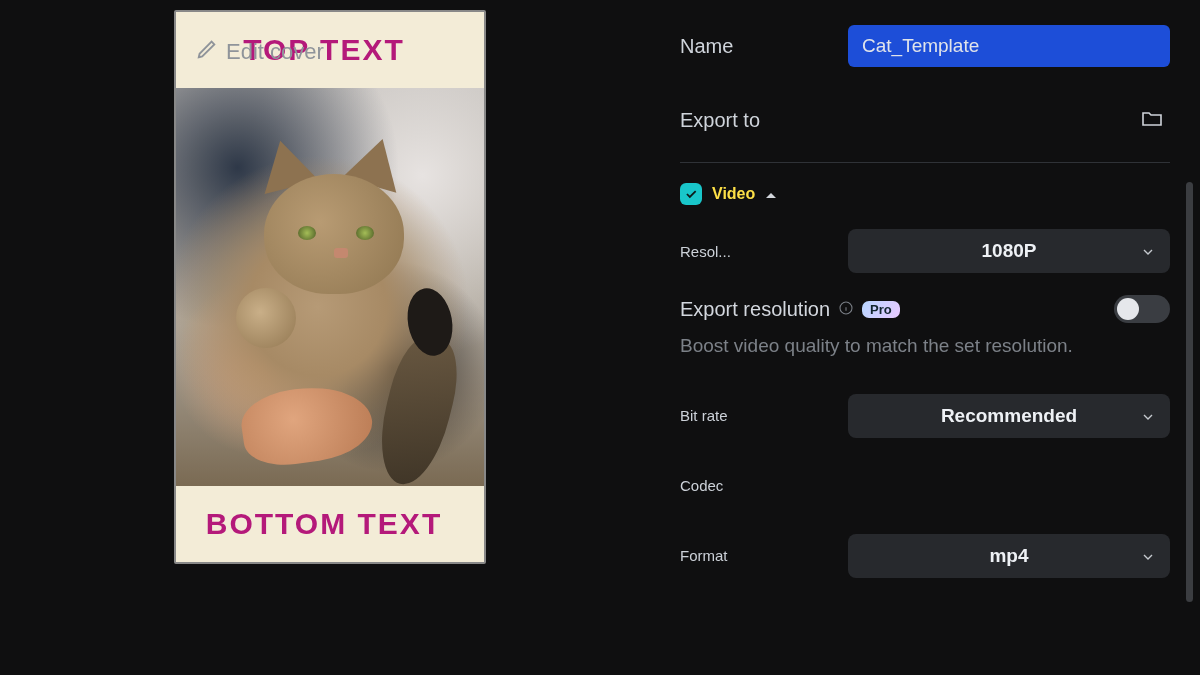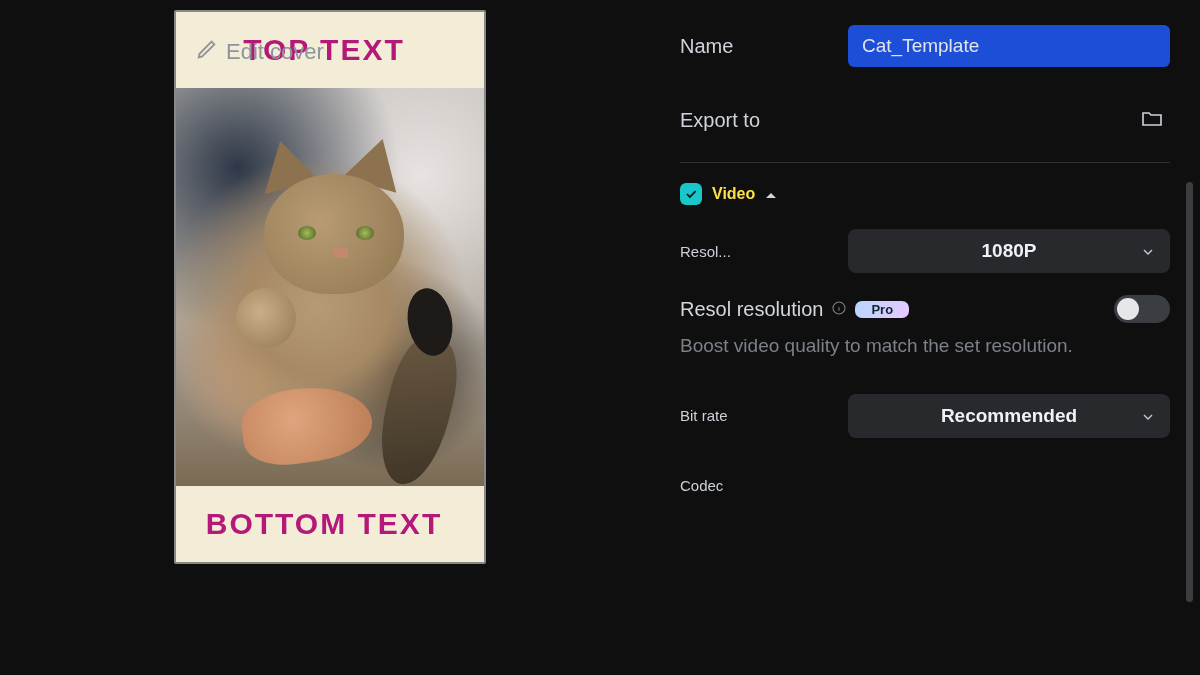--- a/index.html
+++ b/index.html
@@ -51,21 +51,21 @@
   .chk { width: 22px; height: 22px; border-radius: 6px; background: #19c6ca; display:flex; align-items:center; justify-content:center; }
   .chk svg { width: 14px; height: 14px; stroke: #0c1b1b; stroke-width: 3; fill:none; }
   .caret { width: 12px; height: 12px; display:inline-block; }
   .caret svg { width: 12px; height: 12px; fill: #d2d6dc; }
   .select { flex: 1; height: 44px; background: #27292d; border-radius: 8px; display: flex; align-items: center; justify-content: center; position: relative; font-size: 19px; font-weight: 600; color: #eef1f5; }
   .select .chev { position: absolute; right: 14px; width: 16px; height: 16px; }
   .select .chev svg { width: 16px; height: 16px; stroke: #c5c9cf; stroke-width: 2; fill: none; }
   .super-row { display:flex; align-items:center; gap:10px; margin-top: 16px; }
   .super-label { color: #d3d7de; font-size: 20px; display:flex; align-items:center; gap:8px; }
   .info-icon svg { width:16px; height:16px; stroke:#7a7f86; stroke-width:1.6; fill:none; }
-  .pro-badge { padding: 1px 16px; border-radius: 7px; background: linear-gradient(120deg,#b7d5ff,#e8c9ff); color:#12252f; font-size: 13px; font-weight: 700; }
+  .pro-badge { padding: 1px 8px; border-radius: 7px; background: linear-gradient(120deg,#b7d5ff,#e8c9ff); color:#12252f; font-size: 13px; font-weight: 700; }
   .toggle { margin-left: auto; width: 56px; height: 28px; background: #3a3d42; border-radius: 14px; position: relative; }
   .toggle .knob { position:absolute; left:3px; top:3px; width:22px; height:22px; border-radius:50%; background:#e5e7eb; }
   .desc { margin-top: 10px; color: #7c8188; font-size: 19px; line-height: 1.4; max-width: 460px; }
   .settings { margin-top: 6px; }
   .settings .row { margin-top: 14px; }
   .scrollbar { position: absolute; right: 6px; top: 182px; width: 8px; height: 468px; background: transparent; }
   .scrollbar .thumb { width: 7px; height: 420px; background: #3b3d41; border-radius: 4px; }
   .rlabel { width: 152px; color: #ccd1d8; font-size: 15px; white-space: nowrap; overflow: hidden; text-overflow: ellipsis; }
 </style>
 </head>
@@ -147,21 +147,21 @@
         <div class="select">
           <span>1080P</span>
           <span class="chev"><svg viewBox="0 0 24 24">
                 <path d="M6 9l6 6 6-6"></path>
               </svg></span>
         </div>
       </div>
 
       <div class="super-row">
         <div class="super-label">
-          <span>Resol resolution</span>
+          <span>Export resolution</span>
           <span class="info-icon"><svg viewBox="0 0 24 24">
                 <circle cx="12" cy="12" r="9"></circle>
                 <path d="M12 8h.01M12 11v5"></path>
               </svg></span>
           <span class="pro-badge">Pro</span>
         </div>
         <div class="toggle">
           <div class="knob"></div>
         </div>
       </div>
@@ -174,19 +174,28 @@
           <span class="chev"><svg viewBox="0 0 24 24">
                 <path d="M6 9l6 6 6-6"></path>
               </svg></span>
         </div>
       </div>
 
       <div class="row">
         <div class="rlabel">Codec</div>
       </div>
 
+      <div class="row">
+        <div class="rlabel">Format</div>
+        <div class="select">
+          <span>mp4</span>
+          <span class="chev"><svg viewBox="0 0 24 24">
+                <path d="M6 9l6 6 6-6"></path>
+              </svg></span>
+        </div>
+      </div>
     </div>
 
     <div class="scrollbar">
       <div class="thumb"></div>
     </div>
   </div>
 </div>
 
 </body></html>

